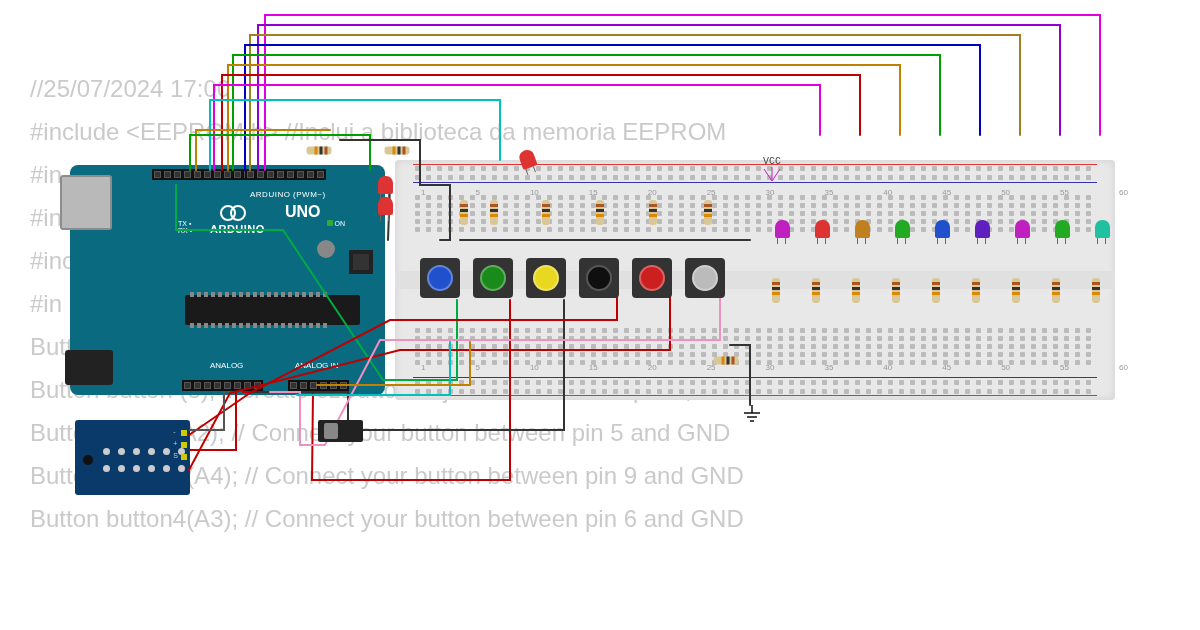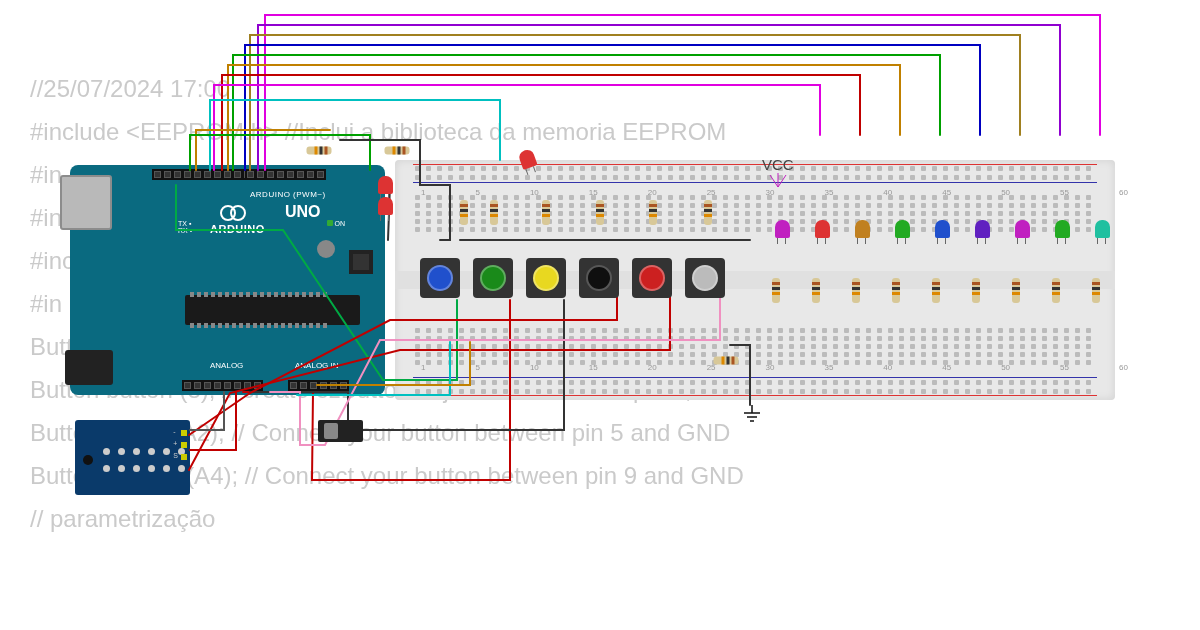--- a/index.html
+++ b/index.html
@@ -80,40 +80,40 @@
   .r-b5 { left: 932px; } .r-b6 { left: 972px; } .r-b7 { left: 1012px; } .r-b8 { left: 1052px; } .r-b9 { left: 1092px; }
   .ntc-module { position: absolute; left: 75px; top: 420px; width: 115px; height: 75px; background: #0a3a6a; border-radius: 3px; z-index: 5; }
   .ntc-bead { position: absolute; left: 8px; top: 35px; width: 10px; height: 10px; background: #111; border-radius: 50%; }
   .ntc-pins { position: absolute; right: 3px; top: 10px; display: flex; flex-direction: column; gap: 6px; }
   .ntc-pin { width: 6px; height: 6px; background: #cc0; }
   .ntc-holes { position: absolute; display: flex; gap: 8px; }
   .ntc-holes.t { top: 28px; left: 28px; } .ntc-holes.b { top: 45px; left: 28px; }
   .ntc-hole { width: 7px; height: 7px; background: #ccc; border-radius: 50%; }
   .slide-sw { position: absolute; left: 318px; top: 420px; width: 45px; height: 22px; background: #222; z-index: 7; border-radius: 2px; }
   .slide-sw::after { content: ''; position: absolute; left: 6px; top: 3px; width: 14px; height: 16px; background: #888; border-radius: 2px; }
-  .vcc-arrow { position: absolute; left: 762px; top: 156px; z-index: 15; font-size: 15px; color: #444; text-align: center; }
+  .vcc-arrow { position: absolute; left: 762px; top: 156px; z-index: 15; font-size: 10px; color: #444; text-align: center; font-family: Liberation Mono, monospace; }
   .gnd-sym { position: absolute; left: 742px; top: 405px; z-index: 15; font-size: 14px; color: #111; }
   .wires { position: absolute; inset: 0; z-index: 6; pointer-events: none; }
 </style>
 </head>
 <body>
 
 <div class="canvas">
   <div class="code">
     <div>//25/07/2024 17:00</div>
     <div>#include &lt;EEPROM.h&gt; //Inclui a biblioteca da memoria EEPROM</div>
     <div>#in</div>
     <div>#in</div>
     <div>#inc</div>
     <div>#in</div>
     <div>Button button      // cre</div>
     <div>Button button (8);  //  create ezButton object that attach to pin 8;</div>
     <div>Button b  tton (A2);  // Connect your button between pin 5 and GND</div>
     <div>Button button3(A4); // Connect your button between pin 9 and GND</div>
-    <div>// parametrização</div>
+    <div>Button button4(A3); // Connect your button between pin 6 and GND</div>
   </div>
 
   <svg class="wires" viewBox="0 0 1200 630" width="1200" height="630">
       <path d="M 265 170 L 265 15 L 1100 15 L 1100 135" stroke="#e000e0" stroke-width="2" fill="none" stroke-linecap="round"></path>
       <path d="M 258 170 L 258 25 L 1060 25 L 1060 135" stroke="#9000d0" stroke-width="2" fill="none" stroke-linecap="round"></path>
       <path d="M 250 170 L 250 35 L 1020 35 L 1020 135" stroke="#a08020" stroke-width="2" fill="none" stroke-linecap="round"></path>
       <path d="M 245 170 L 245 45 L 980 45 L 980 135" stroke="#0000c0" stroke-width="2" fill="none" stroke-linecap="round"></path>
       <path d="M 233 170 L 233 55 L 940 55 L 940 135" stroke="#00a000" stroke-width="2" fill="none" stroke-linecap="round"></path>
       <path d="M 228 170 L 228 65 L 900 65 L 900 135" stroke="#c08000" stroke-width="2" fill="none" stroke-linecap="round"></path>
       <path d="M 222 170 L 222 75 L 860 75 L 860 135" stroke="#c00000" stroke-width="2" fill="none" stroke-linecap="round"></path>

